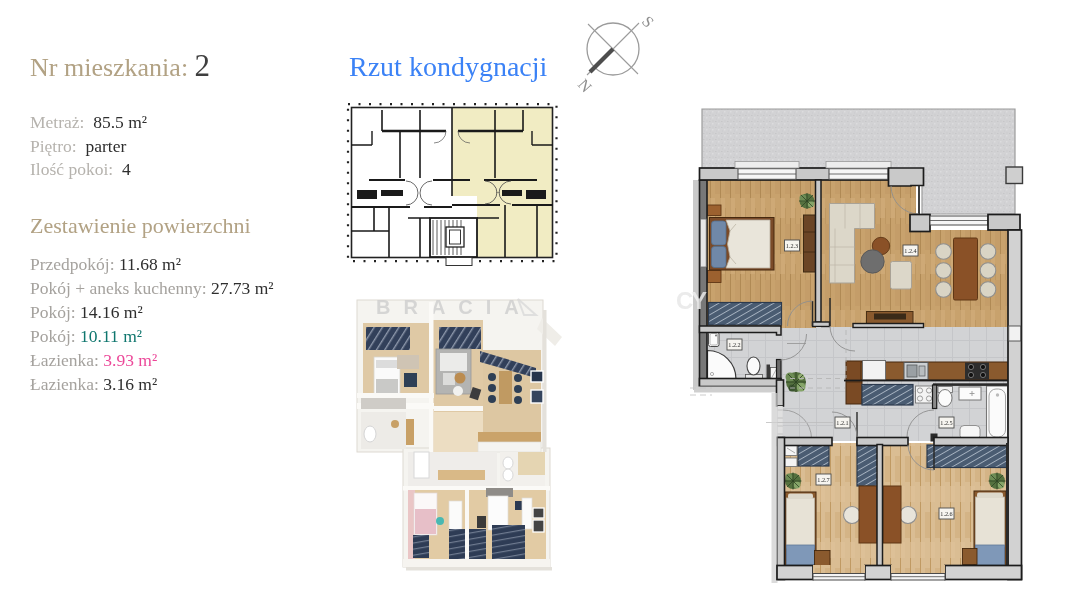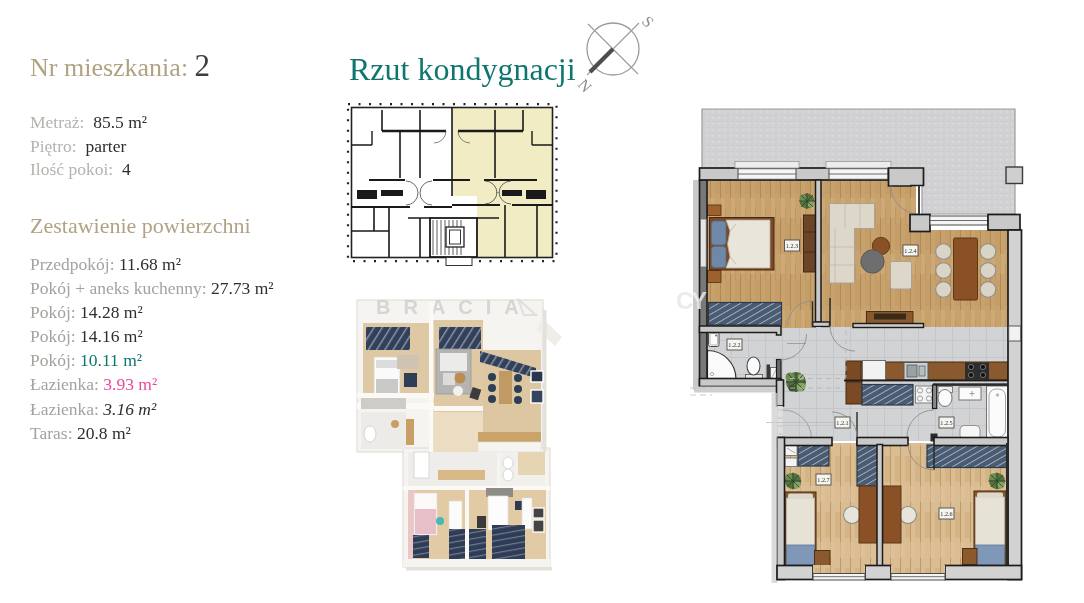--- a/index.html
+++ b/index.html
@@ -21,34 +21,32 @@
 </div>
 
 <div class="abs" style="left:30px;top:213px;font-size:22px;color:#b2a284;">Zestawienie powierzchni</div>
 
 <div class="abs" style="left:30px;top:244px;font-size:17.5px;line-height:24.1px;color:#a5a29e;margin-top:8px;">
 
 <div>Przedpokój: <span style="color:#2e2e2e;">11.68 m²</span></div>
 
 <div>Pokój + aneks kuchenny: <span style="color:#2e2e2e;">27.73 m²</span></div>
 
-<div>Pokój: <span style="color:#2e2e2e;">14.28 m²</span></div>
 
 <div>Pokój: <span style="color:#2e2e2e;">14.16 m²</span></div>
 
 <div>Pokój: <span style="color:#0f766e;">10.11 m²</span></div>
 
 <div>Łazienka: <span style="color:#ec4899;">3.93 m²</span></div>
 
-<div>Łazienka: <span style="color:#2e2e2e;font-style:italic;">3.16 m²</span></div>
-
-<div>Taras: <span style="color:#2e2e2e;">20.8 m²</span></div>
+<div>Łazienka: <span style="color:#2e2e2e;">3.16 m²</span></div>
+
 </div>
 
-<div class="abs" style="left:349px;top:51px;font-size:32px;color:#0f766e;">Rzut kondygnacji</div>
+<div class="abs" style="left:349px;top:51px;font-size:28px;color:#3b82f6;">Rzut kondygnacji</div>
 
 <svg class="abs" style="left:565px;top:0px;" width="100" height="105" viewBox="565 0 100 105">
 
   <circle cx="613" cy="49" r="26" fill="none" stroke="#9b9b9b" stroke-width="1.3"></circle>
 
   <line x1="587" y1="75" x2="639" y2="23" stroke="#9b9b9b" stroke-width="1.1"></line>
 
   <line x1="588" y1="24" x2="638" y2="74" stroke="#9b9b9b" stroke-width="1.1"></line>
 
   <line x1="613" y1="49" x2="590" y2="72" stroke="#4d4d4d" stroke-width="4.2"></line>

